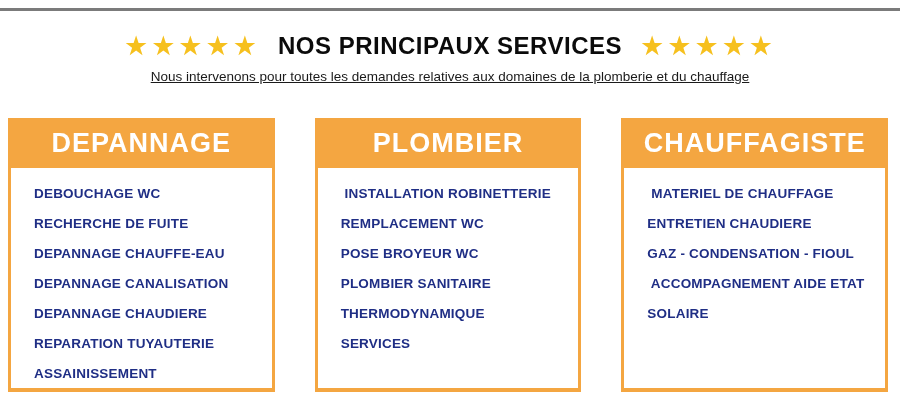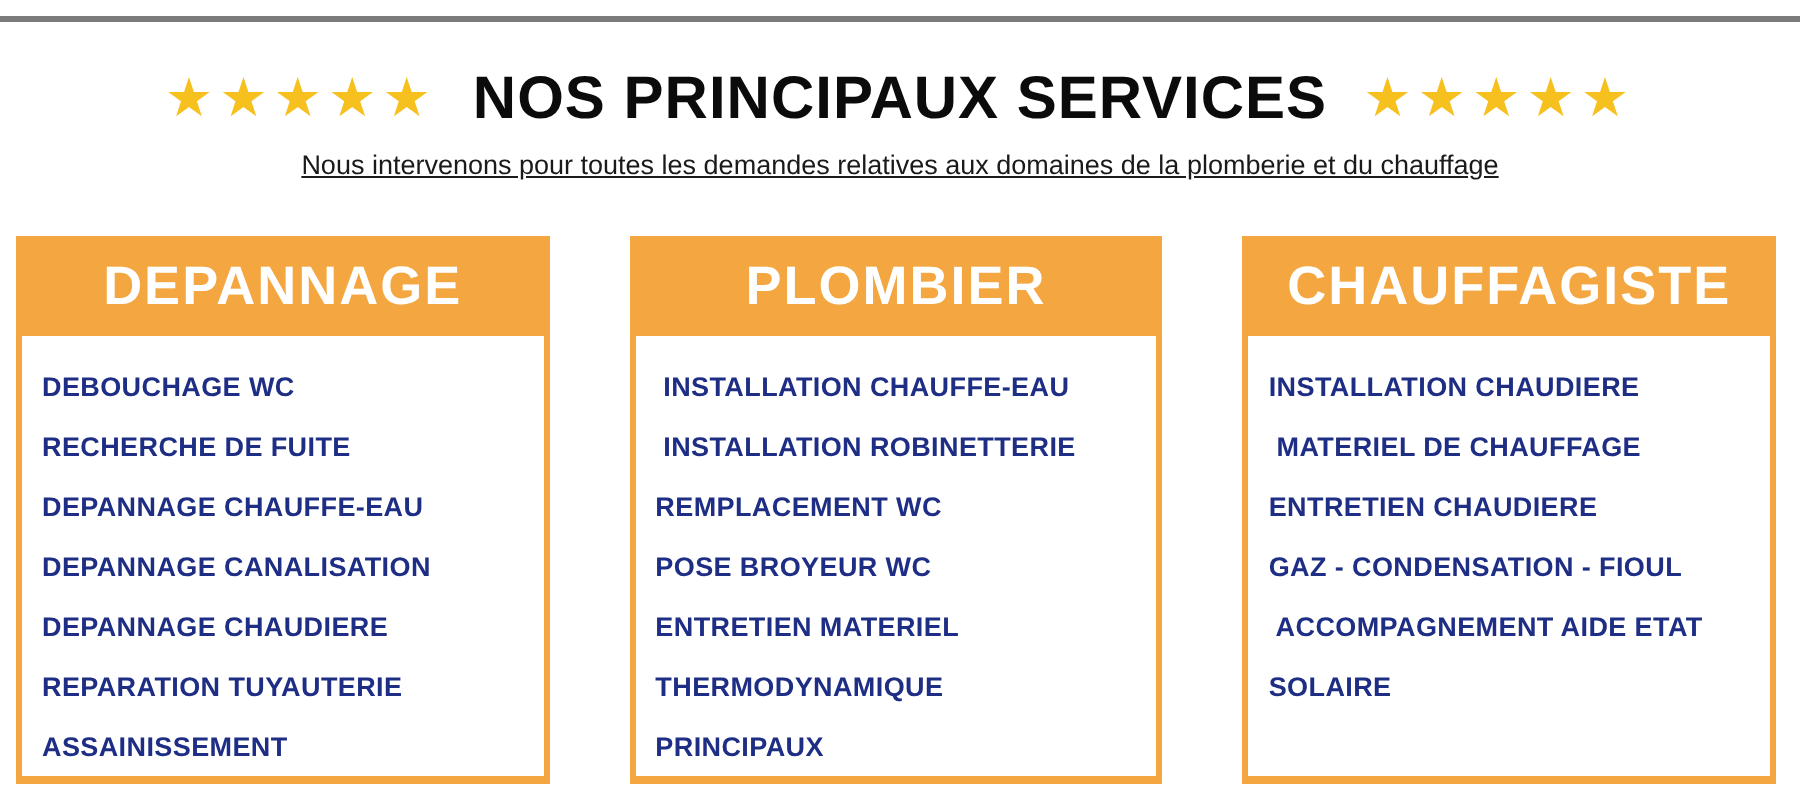--- a/index.html
+++ b/index.html
@@ -21,21 +21,21 @@
     text-align: center;
   }
   .title-row {
     display: flex; align-items: center; justify-content: center; gap: 18px;
   }
   .stars {
     color: #f6c01e; font-size: 27px; letter-spacing: 3px; line-height: 1;
     font-weight: bold; user-select: none;
   }
   .page-title {
-    font-size: 30px; font-weight: bold; color: #0b0b0b;
+    font-size: 24px; font-weight: bold; color: #0b0b0b;
     letter-spacing: 0.5px; line-height: 1.1; white-space: nowrap;
   }
   .subtitle {
     display: inline-block; margin-top: 9px;
     font-size: 13.5px; color: #1a1a1a; text-decoration: underline; text-align: center;
   }
 
   .columns {
     position: absolute; top: 118px; left: 8px; right: 12px;
     display: flex; gap: 40px;
@@ -48,21 +48,21 @@
   .col-header {
     height: 50px; line-height: 50px; text-align: center;
     color: #ffffff; font-weight: bold; font-size: 27px; letter-spacing: 1px;
     white-space: nowrap;
   }
   .col-list {
     background: #ffffff; height: 220px; padding-top: 10px;
   }
   .service-item {
     height: 30px; display: flex; align-items: center;
-    padding-left: 10px;
+    padding-left: 23px;
     color: #1f2e85; font-weight: bold; font-size: 13.5px;
     white-space: pre; cursor: pointer; letter-spacing: 0.2px;
   }
 </style>
 </head>
 <body>
 
 <div class="page">
 
   <div class="top-line"></div>
@@ -85,33 +85,31 @@
           <div class="service-item">DEPANNAGE CHAUFFE-EAU</div>
           <div class="service-item">DEPANNAGE CANALISATION</div>
           <div class="service-item">DEPANNAGE CHAUDIERE</div>
           <div class="service-item">REPARATION TUYAUTERIE</div>
           <div class="service-item">ASSAINISSEMENT</div>
         </div>
     </div>
     <div class="col">
       <div class="col-header">PLOMBIER</div>
       <div class="col-list">
-          <div class="service-item"> INSTALLATION CHAUFFE-EAU</div>
           <div class="service-item"> INSTALLATION ROBINETTERIE</div>
           <div class="service-item">REMPLACEMENT WC</div>
           <div class="service-item">POSE BROYEUR WC</div>
-          <div class="service-item">ENTRETIEN MATERIEL</div>
+          <div class="service-item">PLOMBIER SANITAIRE</div>
           <div class="service-item">THERMODYNAMIQUE</div>
-          <div class="service-item">PRINCIPAUX</div>
+          <div class="service-item">SERVICES</div>
         </div>
     </div>
     <div class="col">
       <div class="col-header">CHAUFFAGISTE</div>
       <div class="col-list">
-          <div class="service-item">INSTALLATION CHAUDIERE</div>
           <div class="service-item"> MATERIEL DE CHAUFFAGE</div>
           <div class="service-item">ENTRETIEN CHAUDIERE</div>
           <div class="service-item">GAZ - CONDENSATION - FIOUL</div>
           <div class="service-item"> ACCOMPAGNEMENT AIDE ETAT</div>
           <div class="service-item">SOLAIRE</div>
         </div>
     </div>
   </div>
 
 </div>

